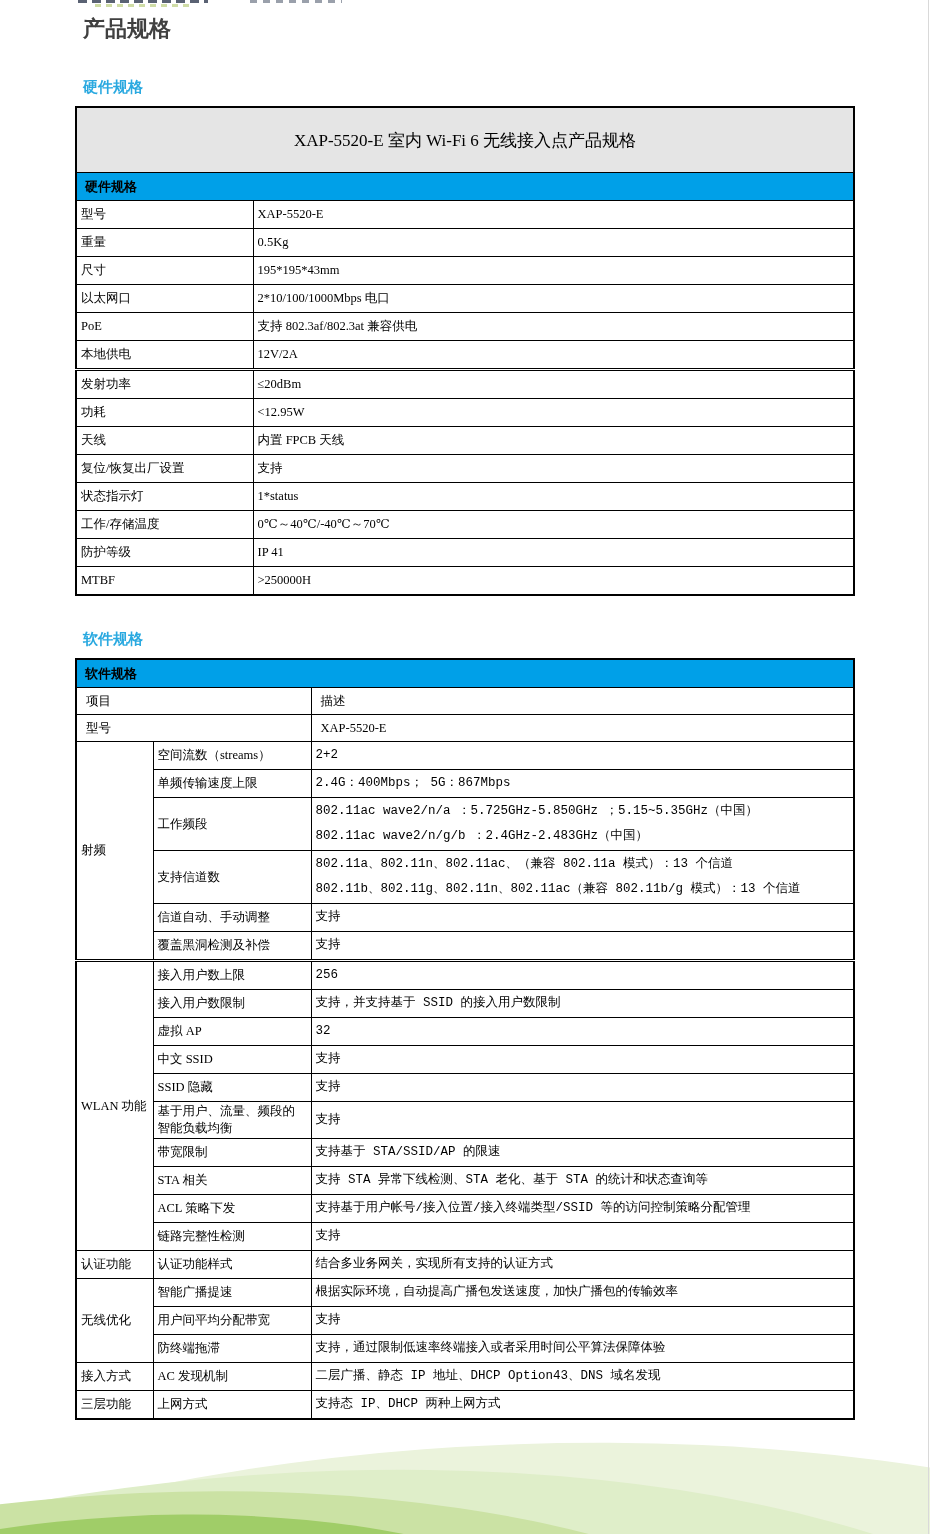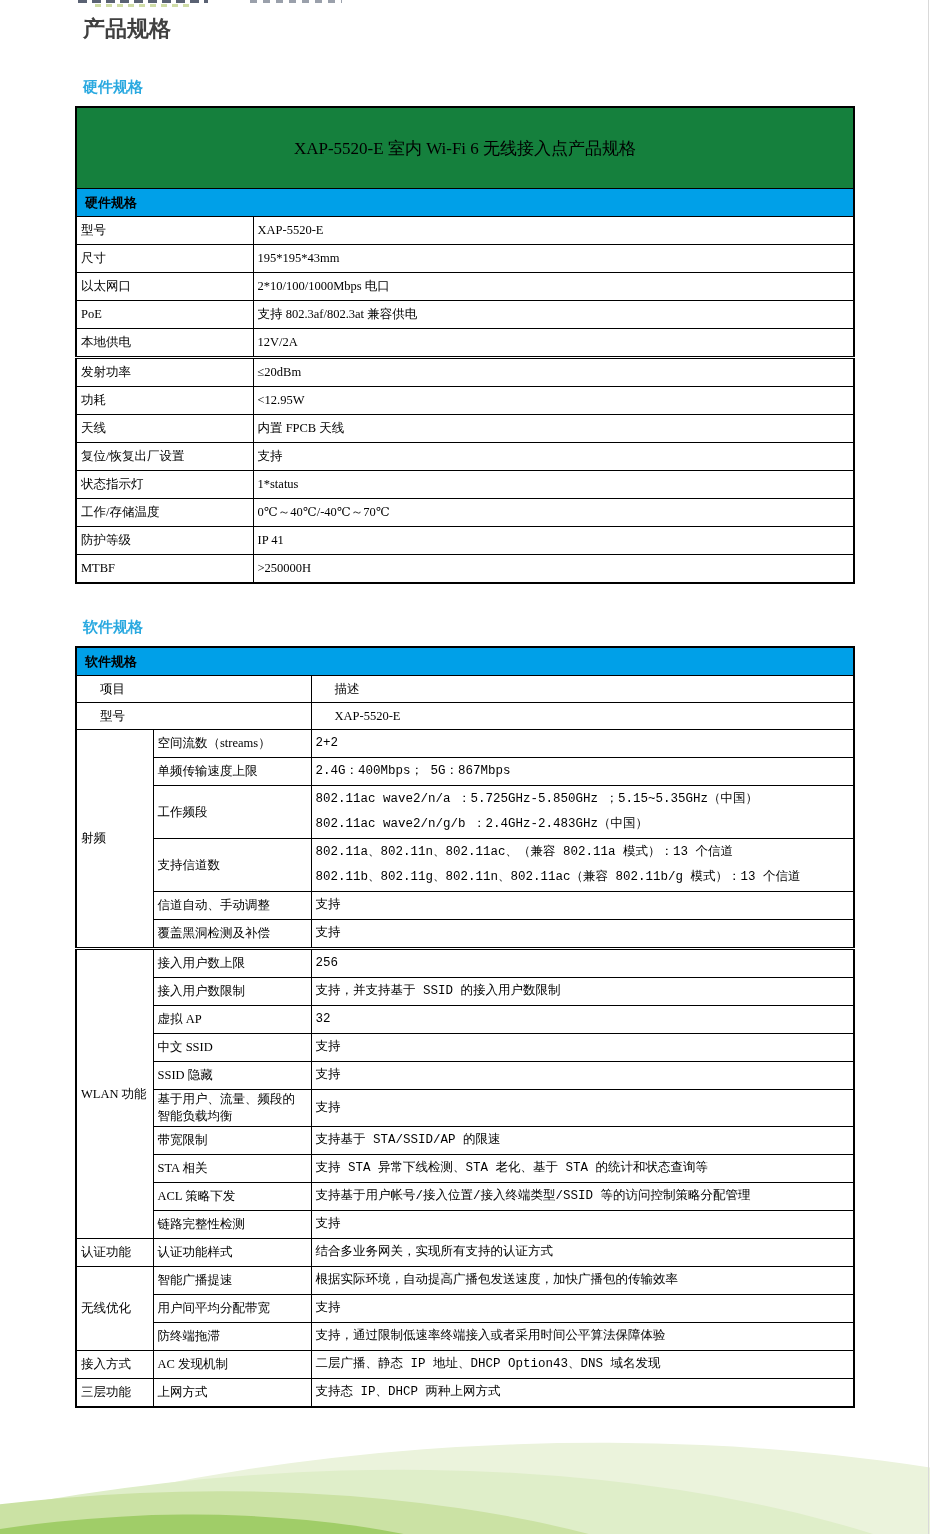--- a/index.html
+++ b/index.html
@@ -19,25 +19,25 @@
   .dash3{position:absolute;left:95px;top:4px;width:95px;height:3px;
          background:repeating-linear-gradient(90deg,#cfdca6 0 6px,transparent 6px 11px);}
 
   .doc-title{margin:14px 0 0 83px;font-size:22px;font-weight:bold;color:#404040;}
   .sec-heading{margin:34px 0 9px 83px;font-size:15px;font-weight:bold;color:#2aa9e0;}
 
   table.spec{border-collapse:collapse;width:780px;margin-left:75px;
              border:2px solid #000;font-size:12.5px;table-layout:fixed;}
   table.spec td{border:1px solid #000;vertical-align:middle;padding:1px 4px;
                 overflow:hidden;}
-  tr.title-row td{background:#15803d;text-align:center;font-size:17px;
-                  height:48px;padding:16px;}
+  tr.title-row td{background:#e5e5e5;text-align:center;font-size:17px;
+                  height:48px;padding:8px;}
   tr.band-row td{background:#00a0e8;font-weight:bold;font-size:13px;
                  height:25px;padding-left:8px;}
-  tr.cols-row td, tr.model-row td{height:24px;padding-left:23px;margin-left:36px;}
+  tr.cols-row td, tr.model-row td{height:24px;padding-left:9px;margin-left:36px;}
   .hw-label{padding-left:9px;height:25px;}
   .hw-value{padding-left:12px;}
   .group-cell{padding-left:6px;margin-left:7px;}
   .item-cell{padding-left:8px;line-height:17px;height:25px;}
   .desc-cell{padding-left:12px;}
   .desc-line{line-height:25px;white-space:nowrap;font-family:Liberation Mono, monospace;}
   tr.split-before td{border-top:3px double #000;}
 
   
   .waves{position:absolute;left:0;bottom:0;width:930px;height:132px;overflow:hidden;}
@@ -72,20 +72,24 @@
     <tr class="band-row">
       <td colspan="2">硬件规格</td>
     </tr>
   </tbody>
   <tbody>
       <tr>
         <td class="hw-label">型号</td>
         <td class="hw-value">XAP-5520-E</td>
       </tr>
       <tr>
+        <td class="hw-label">重量</td>
+        <td class="hw-value">0.5Kg</td>
+      </tr>
+      <tr>
         <td class="hw-label">尺寸</td>
         <td class="hw-value">195*195*43mm</td>
       </tr>
       <tr>
         <td class="hw-label">以太网口</td>
         <td class="hw-value">2*10/100/1000Mbps 电口</td>
       </tr>
       <tr>
         <td class="hw-label">PoE</td>
         <td class="hw-value">支持 802.3af/802.3at 兼容供电</td>

